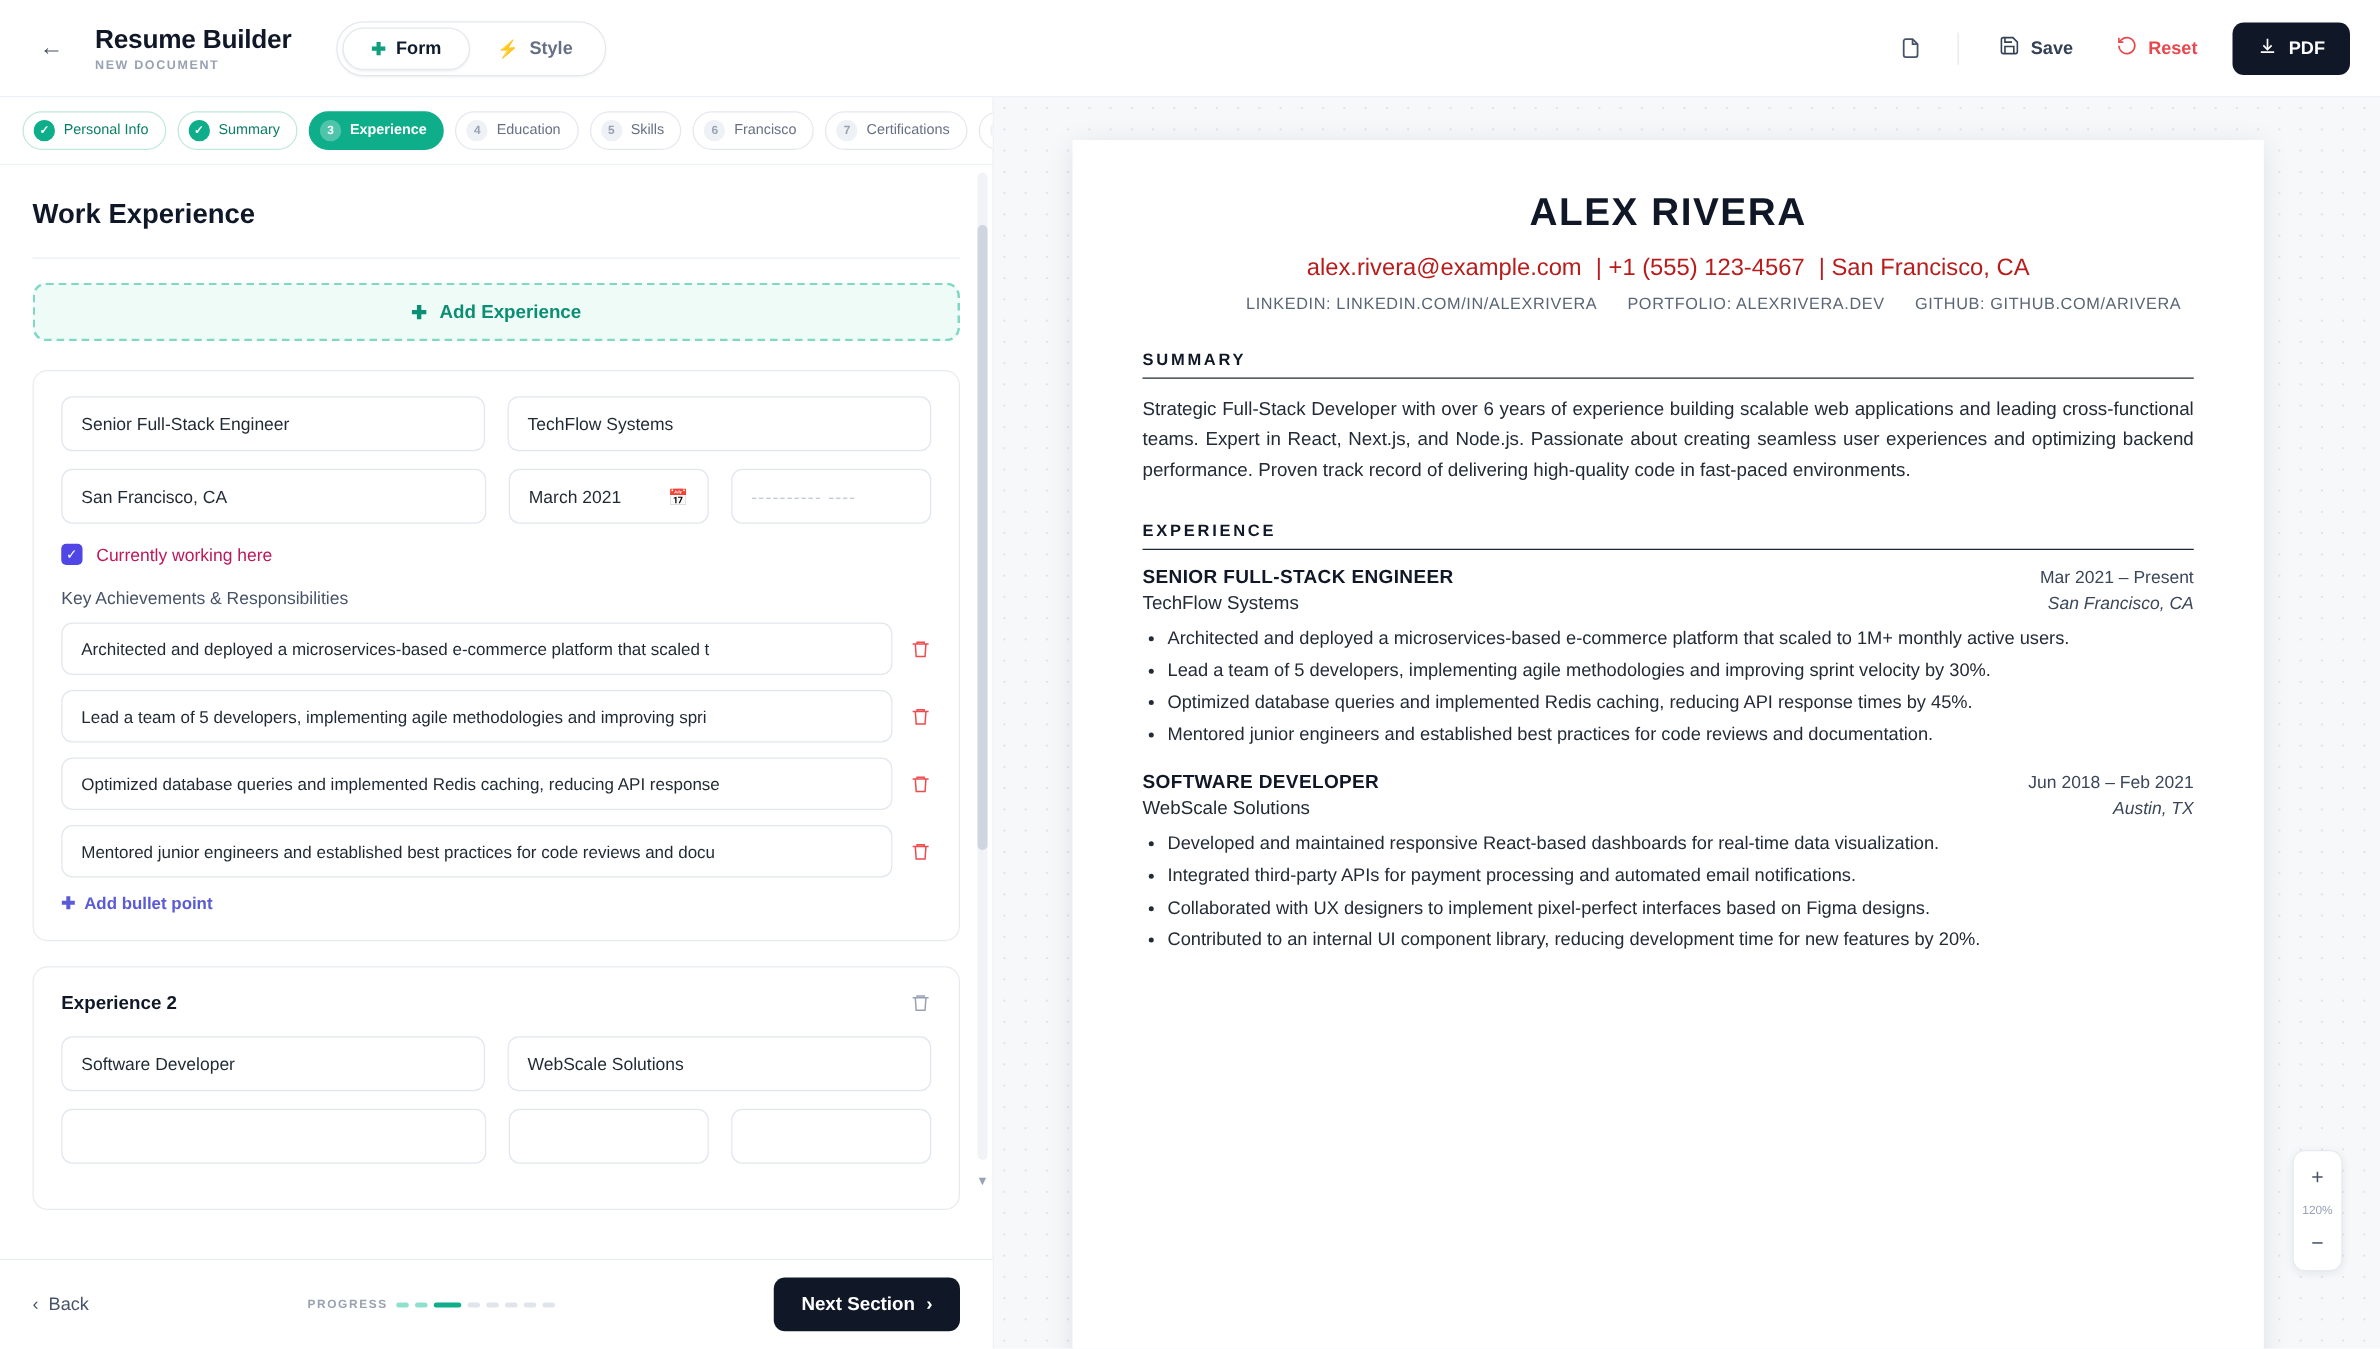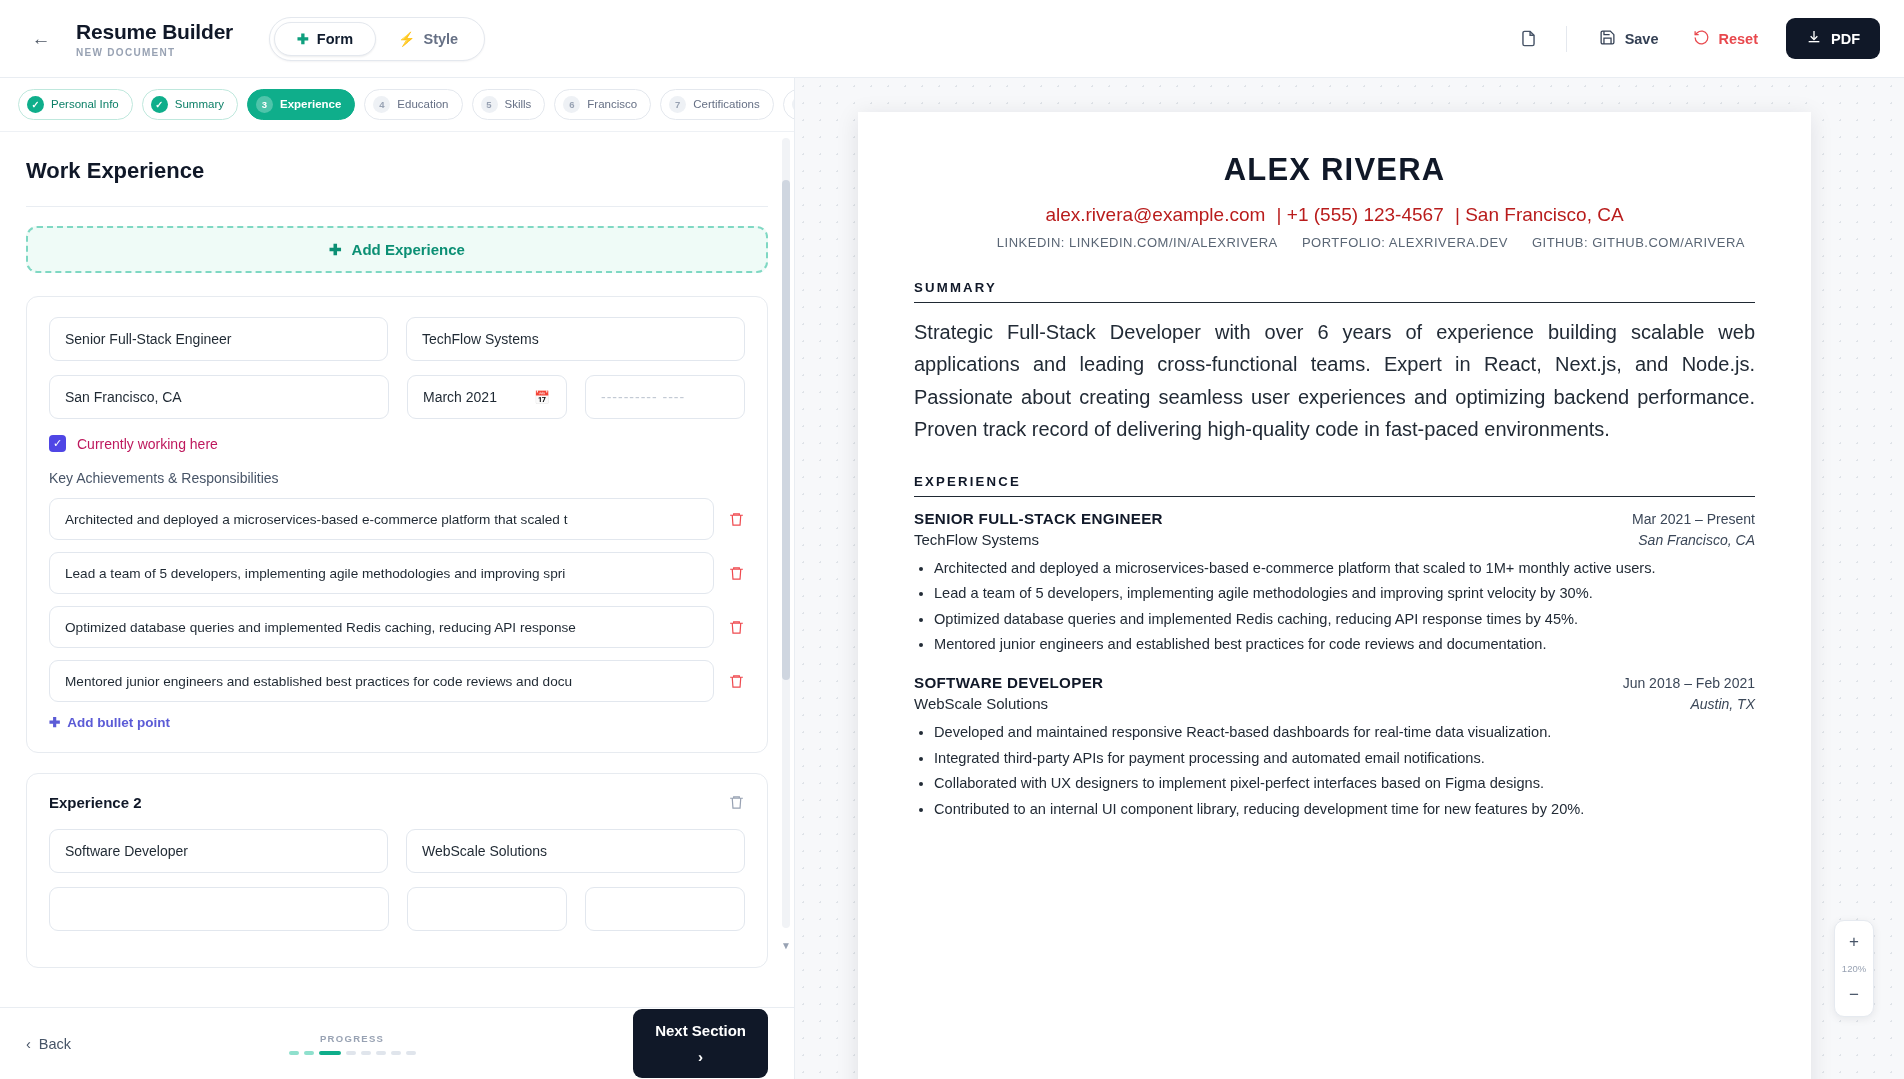--- a/index.html
+++ b/index.html
@@ -244,32 +244,32 @@
     display: flex; align-items: center;
     padding: 0 26px;
     background: #fff;
   }
   .back-btn {
     display: flex; align-items: center; gap: 8px;
     font-size: 14.5px; color: #475467; cursor: pointer; font-weight: 500;
   }
   .progress-wrap {
     margin: 0 auto;
-    display: flex; flex-direction: column; align-items: center; gap: 7px;
+    display: flex; align-items: center; gap: 7px;
   }
   .progress-label { font-size: 9.5px; font-weight: bold; letter-spacing: 1.3px; color: #98a2b3; }
   .dots { display: flex; align-items: center; gap: 5px; }
   .dots i { width: 10px; height: 4px; border-radius: 3px; background: #e0e5ec; display: block; }
   .dots i.done { background: #8fe0cd; }
   .dots i.current { width: 22px; background: #0fae8b; }
   .next-btn {
     display: flex; align-items: center; gap: 9px;
     background: #101828; color: #fff;
     padding: 13px 22px; border-radius: 9px;
-    font-size: 15px; font-weight: bold; cursor: pointer; border: none; flex-direction: column;
+    font-size: 15px; font-weight: bold; cursor: pointer; border: none;
   }
 
   
   .paper {
     position: absolute;
     left: 63px; top: 34px;
     width: 953px;
     height: 1010px;
     background: #fff;
     box-shadow: 0 4px 22px rgba(16,24,40,.10);
@@ -302,21 +302,21 @@
   .sec-head {
     font-size: 13.2px;
     font-weight: bold;
     letter-spacing: 2.2px;
     color: #101828;
     padding-bottom: 7px;
     border-bottom: 1.5px solid #1f2933;
     margin-bottom: 13px;
   }
   .sec-body {
-    font-size: 20px;
+    font-size: 15px;
     line-height: 1.62;
     color: #222b36;
     text-align: justify;
     margin-bottom: 28px;
   }
   .job { margin-bottom: 18px; }
   .job-line1 { display: flex; justify-content: space-between; align-items: baseline; }
   .job-title { font-size: 15.2px; font-weight: bold; color: #101828; letter-spacing: .3px; }
   .job-dates { font-size: 14px; color: #3b4758; }
   .job-line2 { display: flex; justify-content: space-between; align-items: baseline; margin-top: 4px; }

